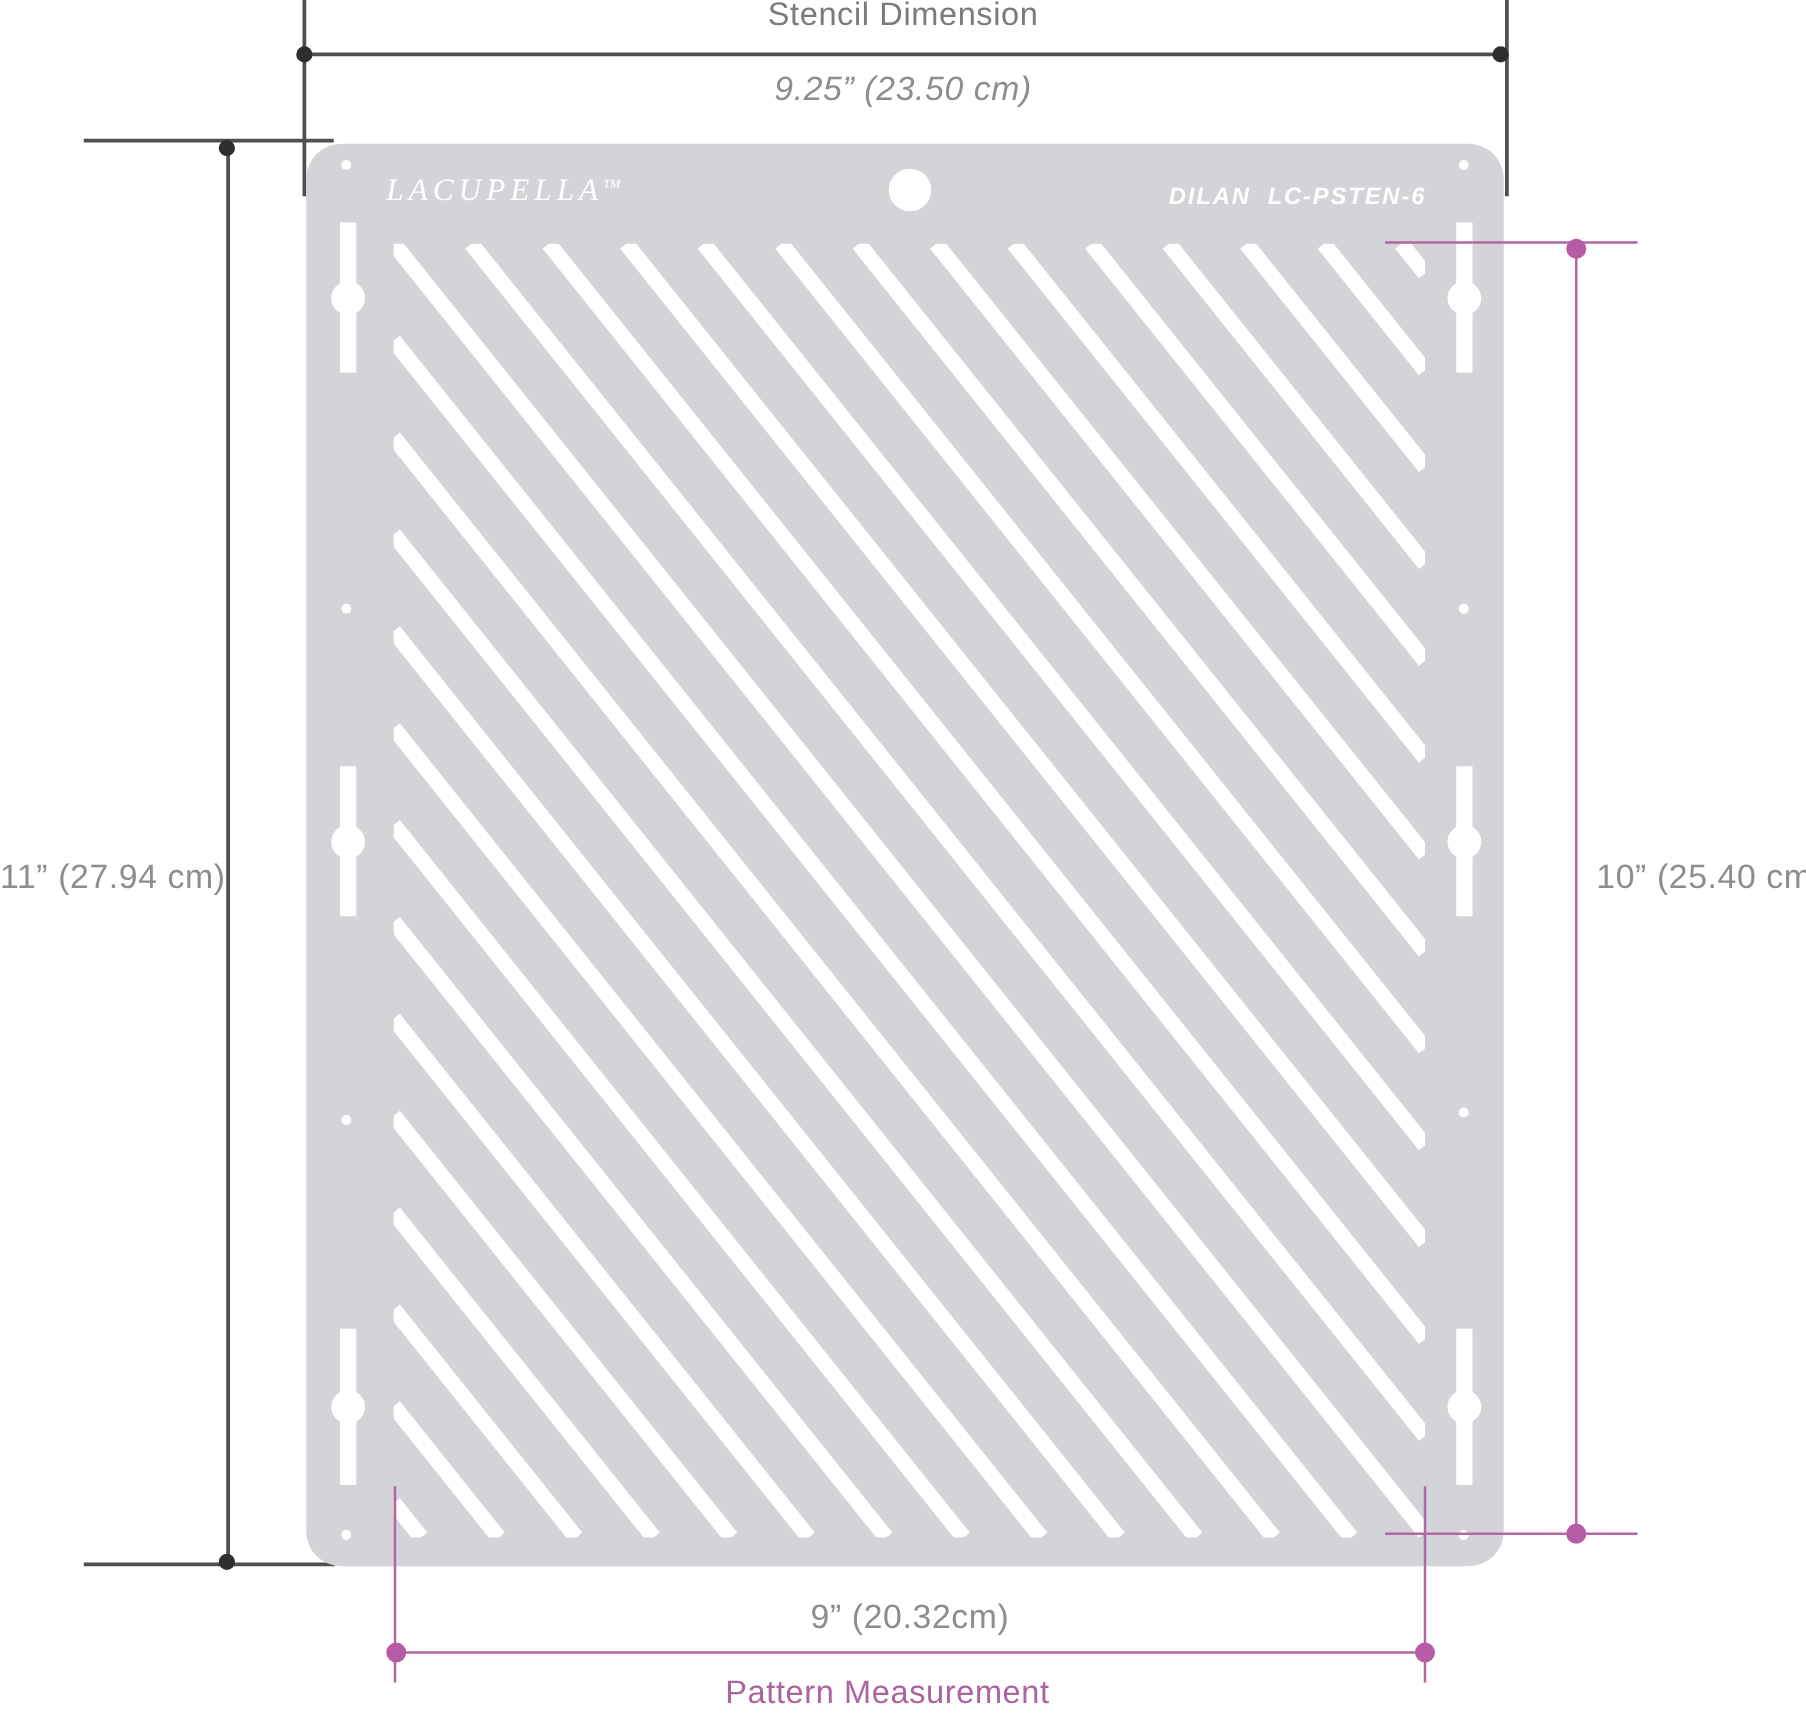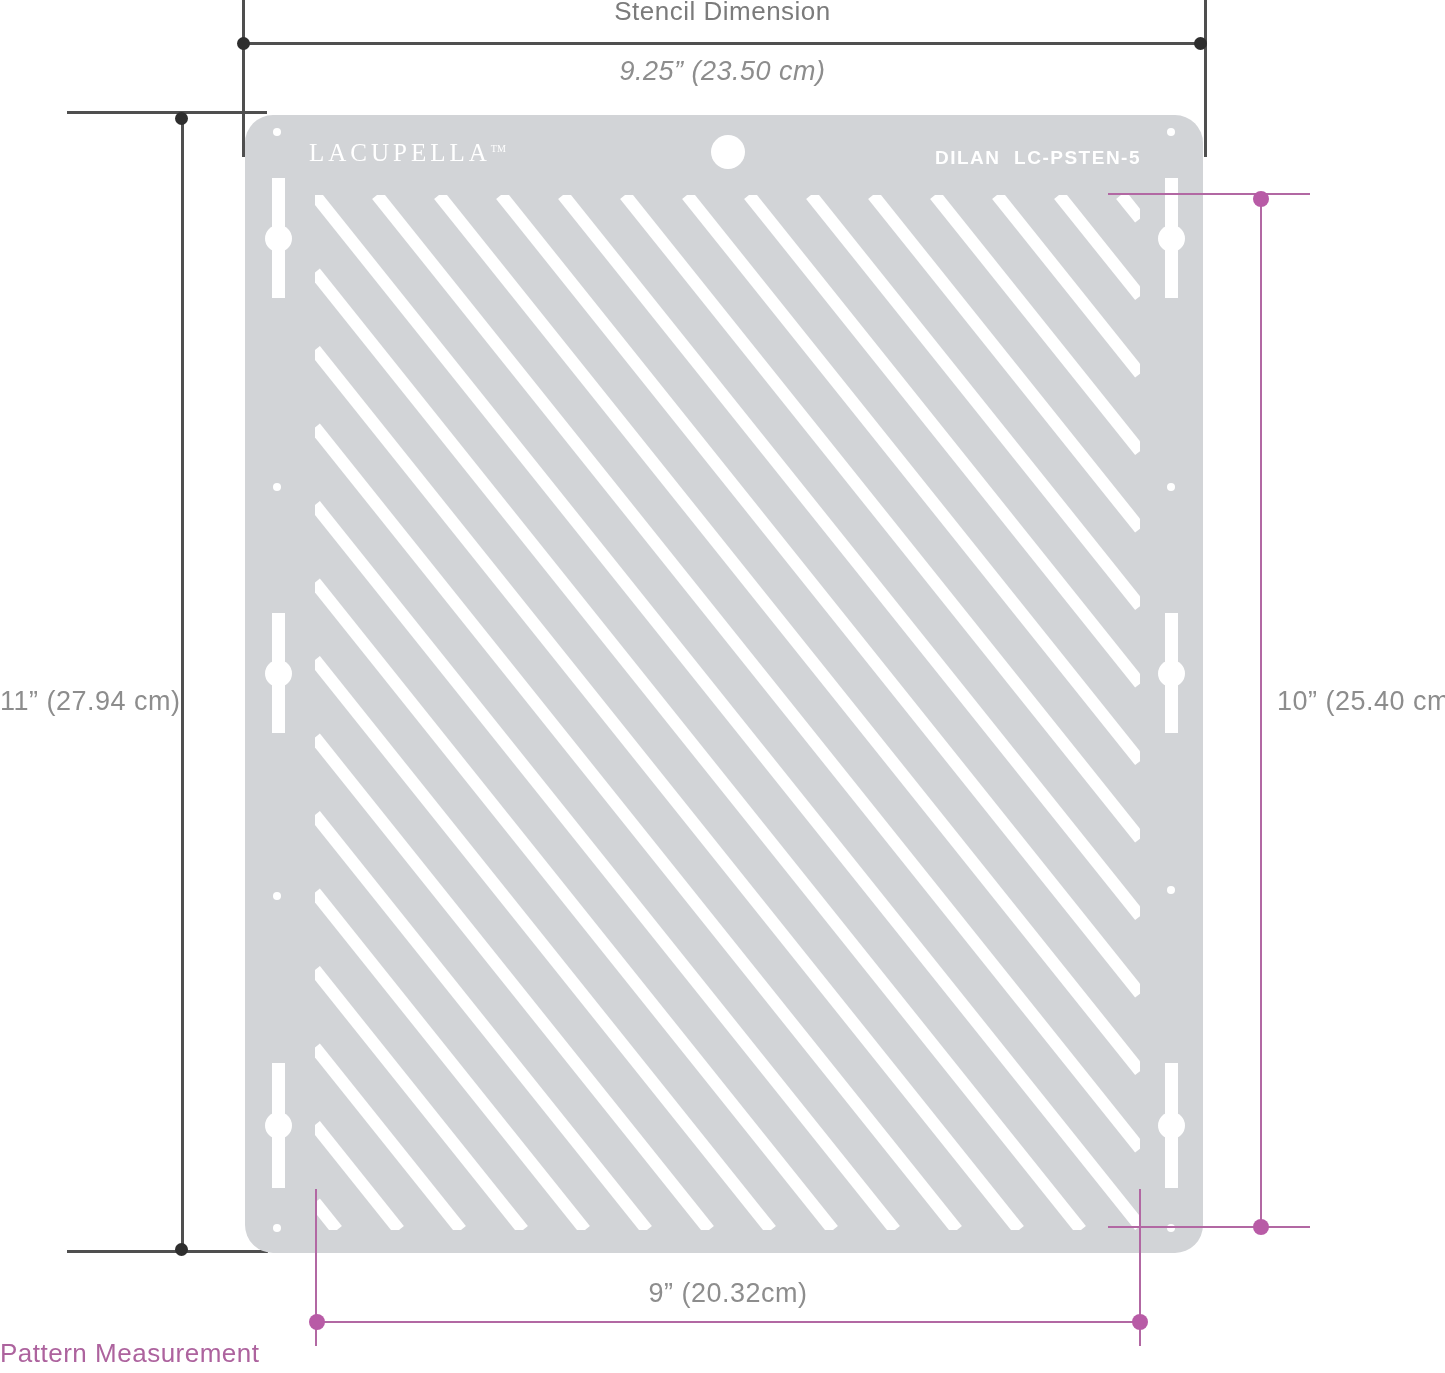--- a/index.html
+++ b/index.html
@@ -52,26 +52,26 @@
   .right-dot-b{left:1253px;top:1219px;}
   .right-value{left:1277px;top:686px;white-space:nowrap;}
 
   
   .ext-bot-left{left:315px;top:1189px;width:2px;height:157px;}
   .ext-bot-right{left:1139px;top:1189px;width:2px;height:157px;}
   .bottom-line{left:317px;top:1321px;width:823px;height:2px;}
   .bot-dot-l{left:309px;top:1314px;}
   .bot-dot-r{left:1132px;top:1314px;}
   .bottom-value{top:1278px;left:10px;width:1436px;text-align:center;}
-  .bottom-label{position:absolute;top:1338px;left:0;width:1420px;
+  .bottom-label{position:absolute;top:1338px;left:0;width:1420px;text-align:center;
                 color:var(--pink-text);font-size:26px;letter-spacing:0.5px;}
 
   
   .stencil{position:absolute;left:245px;top:115px;width:958px;height:1138px;
-           background:var(--stencil-gray);border-radius:28px;}
+           background:var(--stencil-gray);border-radius:28px;font-style:italic;}
   .brand{position:absolute;left:64px;top:24px;color:var(--cutout-white);
          font-family:"Liberation Serif","DejaVu Serif",serif;
          font-size:25px;letter-spacing:4px;}
   .brand sup{font-size:10px;letter-spacing:0;}
   .code{position:absolute;right:62px;top:32px;color:var(--cutout-white);
         font-size:19px;font-weight:bold;letter-spacing:1.5px;white-space:pre;}
   .hole{position:absolute;left:466px;top:20px;width:34px;height:34px;border-radius:50%;
         background:var(--cutout-white);}
   .slot-bar{position:absolute;width:13px;background:var(--cutout-white);}
   .slot-circle{position:absolute;width:27px;height:27px;border-radius:50%;background:var(--cutout-white);}
@@ -94,21 +94,21 @@
 
   <div class="hline tick-tl"></div>
   <div class="hline tick-bl"></div>
   <div class="vline left-vline"></div>
   <div class="dot left-dot-t"></div>
   <div class="dot left-dot-b"></div>
   <div class="dim-text left-value">11” (27.94 cm)</div>
 
   <div class="stencil">
     <div class="brand"><span>LACUPELLA</span><sup>TM</sup></div>
-    <div class="code">DILAN  LC-PSTEN-5</div>
+    <div class="code">DILAN  LC-PSTEN-6</div>
     <div class="hole"></div>
 
     <div class="slot-bar" style="left:26.5px;top:63px;height:120px;"></div>
     <div class="slot-circle" style="left:19.5px;top:109.5px;"></div>
     <div class="slot-bar" style="left:26.5px;top:498px;height:120px;"></div>
     <div class="slot-circle" style="left:19.5px;top:544.5px;"></div>
     <div class="slot-bar" style="left:26.5px;top:948px;height:125px;"></div>
     <div class="slot-circle" style="left:19.5px;top:996.5px;"></div>
 
     <div class="slot-bar" style="left:919.5px;top:63px;height:120px;"></div>

